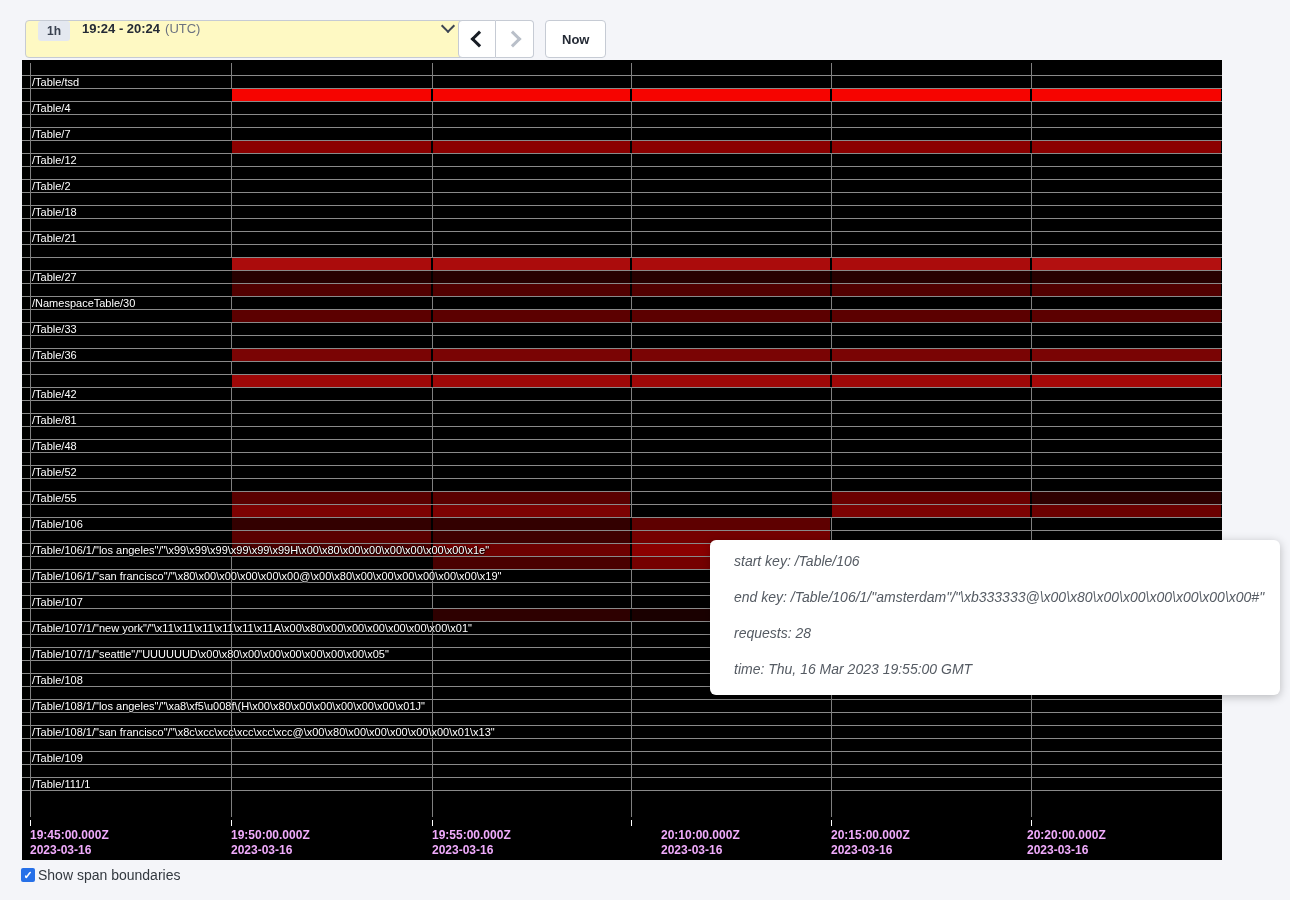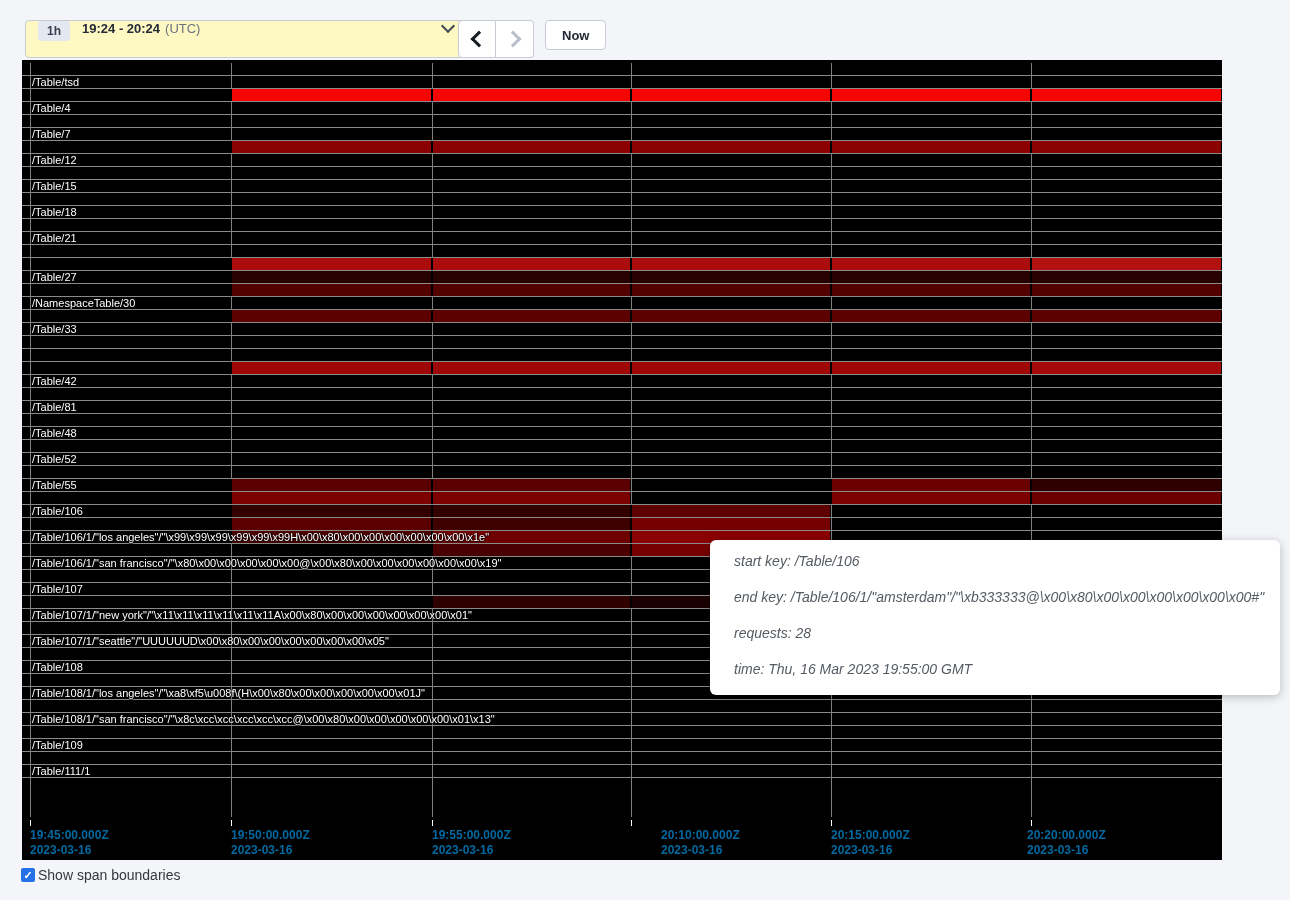--- a/index.html
+++ b/index.html
@@ -13,34 +13,34 @@
   .tz-text{font-size:13px;color:#6b7280;margin-left:5px;font-weight:normal;}
   .chev{display:inline-block;width:8px;height:8px;border-left:2px solid #3c4553;border-bottom:2px solid #3c4553;}
   .chev-down{transform:rotate(-45deg);margin-left:auto;margin-bottom:3px;}
   .nav-group{position:absolute;left:458px;top:20px;display:flex;}
   .nav-btn{width:38px;height:38px;background:#fff;border:1px solid #c6cbd4;box-sizing:border-box;
     display:flex;align-items:center;justify-content:center;cursor:pointer;}
   .nav-btn.prev{border-radius:4px 0 0 4px;}
   .nav-btn.next{border-radius:0 4px 4px 0;border-left:none;}
   .chev-left{width:9px;height:9px;border-width:3px;border-color:#171c24;transform:rotate(45deg);margin-left:3px;}
   .chev-right{width:9px;height:9px;border-width:3px;border-color:#b9bfc9;transform:rotate(225deg);margin-right:3px;}
-  .now-btn{position:absolute;left:545px;top:20px;height:30px;padding:0 16px;background:#fff;border:1px solid #c6cbd4;
+  .now-btn{position:absolute;left:545px;top:20px;height:38px;padding:0 16px;background:#fff;border:1px solid #c6cbd4;
     border-radius:4px;font-size:13px;font-weight:bold;color:#242a35;font-family:"Liberation Sans",sans-serif;cursor:pointer;}
 
   
   .heatmap{position:absolute;left:22px;top:60px;width:1200px;height:800px;background:#000;}
   .hm-plot{position:absolute;left:0;top:3px;width:1200px;height:754px;}
   .hm-row{position:relative;height:12px;border-bottom:1px solid #8a8a8a;background:#000;}
   .hm-cell{position:absolute;top:0;height:12px;box-sizing:border-box;border-left:1px solid #000;border-right:1px solid #000;z-index:2;}
   .hm-vline{position:absolute;top:3px;width:1px;height:754px;background:#7f7f7f;z-index:1;}
   .hm-label{position:absolute;left:10px;top:0;z-index:3;color:#fff;font-size:11px;line-height:13px;white-space:nowrap;
     text-shadow:0 1px 1px #000, 1px 0 1px #000;}
   .hm-axis{position:absolute;left:0;top:760px;width:1200px;height:40px;background:#000;}
   .hm-tick{position:absolute;top:0;width:1px;height:6px;background:#fff;}
-  .hm-axis-label{position:absolute;top:8px;color:#0369a1;font-size:12px;font-weight:bold;line-height:15px;white-space:nowrap;}
+  .hm-axis-label{position:absolute;top:8px;color:#f0abfc;font-size:12px;font-weight:bold;line-height:15px;white-space:nowrap;}
 
   
   .tooltip{position:absolute;left:710px;top:540px;width:570px;height:155px;background:#fff;border-radius:6px;
     box-shadow:0 2px 10px rgba(0,0,0,0.25);box-sizing:border-box;padding:13px 8px 0 24px;z-index:10;}
   .tt-line{font-size:14px;color:#555b63;margin-bottom:20px;white-space:nowrap;font-style:italic;}
 
   
   .span-toggle{position:absolute;left:21px;top:867px;display:flex;align-items:center;}
   .checkbox{width:14px;height:14px;background:#2670e8;border-radius:2px;color:#fff;font-size:11px;font-weight:bold;
     line-height:14px;text-align:center;cursor:pointer;}
@@ -98,21 +98,21 @@
           <div class="hm-cell" style="left: 410px; width: 199px; background: rgb(139, 0, 0);"></div>
           <div class="hm-cell" style="left: 609px; width: 200px; background: rgb(139, 0, 0);"></div>
           <div class="hm-cell" style="left: 809px; width: 200px; background: rgb(139, 0, 0);"></div>
           <div class="hm-cell" style="left: 1009px; width: 191px; background: rgb(139, 0, 0);"></div>
         </div>
         <div class="hm-row">
           <span class="hm-label">/Table/12</span>
         </div>
         <div class="hm-row"></div>
         <div class="hm-row">
-          <span class="hm-label">/Table/15</span>
+          <span class="hm-label">/Table/2</span>
         </div>
         <div class="hm-row"></div>
         <div class="hm-row">
           <span class="hm-label">/Table/18</span>
         </div>
         <div class="hm-row"></div>
         <div class="hm-row">
           <span class="hm-label">/Table/21</span>
         </div>
         <div class="hm-row"></div>
@@ -145,20 +145,28 @@
           <div class="hm-cell" style="left: 209px; width: 201px; background: rgb(92, 0, 0);"></div>
           <div class="hm-cell" style="left: 410px; width: 199px; background: rgb(92, 0, 0);"></div>
           <div class="hm-cell" style="left: 609px; width: 200px; background: rgb(92, 0, 0);"></div>
           <div class="hm-cell" style="left: 809px; width: 200px; background: rgb(92, 0, 0);"></div>
           <div class="hm-cell" style="left: 1009px; width: 191px; background: rgb(92, 0, 0);"></div>
         </div>
         <div class="hm-row">
           <span class="hm-label">/Table/33</span>
         </div>
         <div class="hm-row"></div>
+        <div class="hm-row">
+          <div class="hm-cell" style="left: 209px; width: 201px; background: rgb(122, 4, 4);"></div>
+          <div class="hm-cell" style="left: 410px; width: 199px; background: rgb(122, 4, 4);"></div>
+          <div class="hm-cell" style="left: 609px; width: 200px; background: rgb(122, 4, 4);"></div>
+          <div class="hm-cell" style="left: 809px; width: 200px; background: rgb(122, 4, 4);"></div>
+          <div class="hm-cell" style="left: 1009px; width: 191px; background: rgb(122, 4, 4);"></div>
+          <span class="hm-label">/Table/36</span>
+        </div>
         <div class="hm-row"></div>
         <div class="hm-row">
           <div class="hm-cell" style="left: 209px; width: 201px; background: rgb(157, 7, 7);"></div>
           <div class="hm-cell" style="left: 410px; width: 199px; background: rgb(157, 7, 7);"></div>
           <div class="hm-cell" style="left: 609px; width: 200px; background: rgb(157, 7, 7);"></div>
           <div class="hm-cell" style="left: 809px; width: 200px; background: rgb(157, 7, 7);"></div>
           <div class="hm-cell" style="left: 1009px; width: 191px; background: rgb(165, 8, 8);"></div>
         </div>
         <div class="hm-row">
           <span class="hm-label">/Table/42</span>

